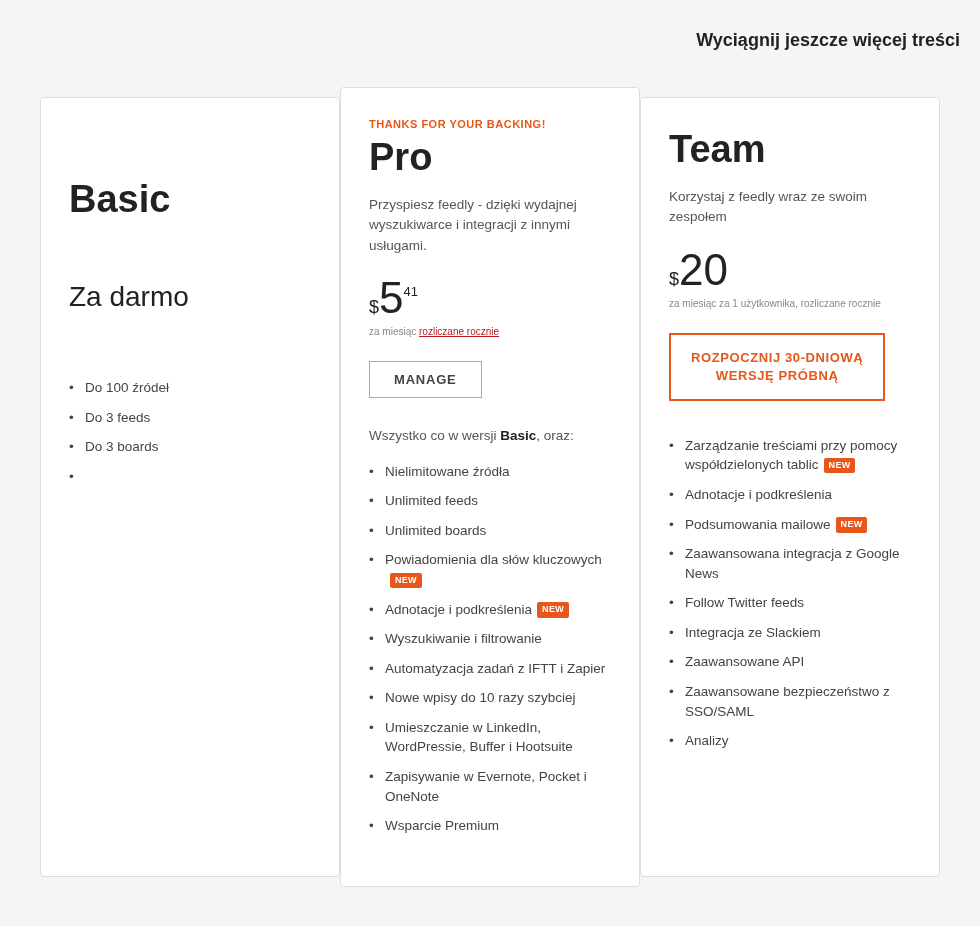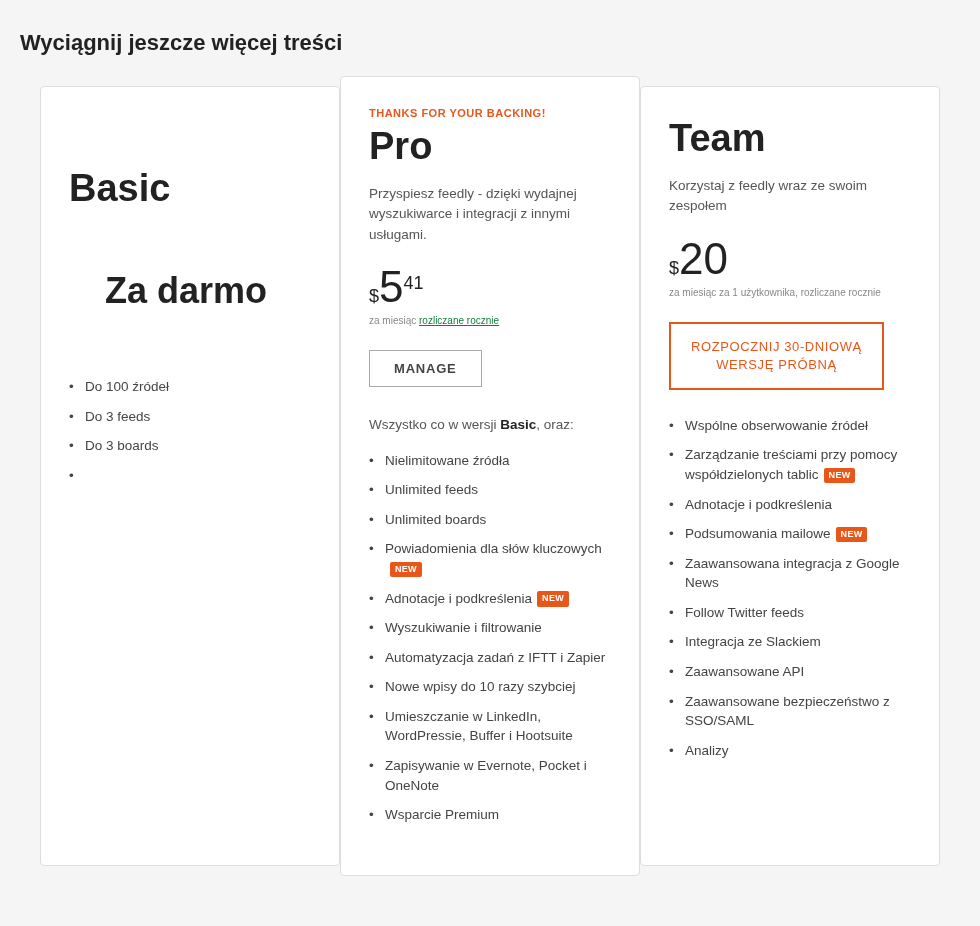--- a/index.html
+++ b/index.html
@@ -10,25 +10,25 @@
       justify-content: center;
       align-items: flex-start;
       min-height: 926px;
       padding: 30px 20px;
     }
     .page-wrapper {
       width: 980px;
       max-width: 980px;
     }
     .page-title {
-      text-align: left;
-      font-size: 22px;
-      font-weight: 700;
-      color: #222;
-      margin-bottom: 30px;
+      text-align: right;
+      font-size: 18px;
+      font-weight: 700;
+      color: #222;
+      margin-bottom: 46px;
     }
     .plans-container {
       display: flex;
       gap: 0;
       justify-content: center;
       align-items: flex-start;
     }
     .plan-card {
       background: #fff;
       border: 1px solid #ddd;
@@ -82,69 +82,68 @@
       vertical-align: super;
       line-height: 1;
     }
     .price-main {
       font-size: 44px;
       font-weight: 300;
       color: #222;
       line-height: 1;
     }
     .price-decimal {
-      font-size: 18px;
+      font-size: 13px;
       font-weight: 400;
       color: #222;
       align-self: flex-start;
       margin-top: 8px;
     }
     .price-free {
-      font-size: 36px;
-      font-weight: 700;
+      font-size: 28px;
+      font-weight: 400;
       color: #222;
       margin-top: 60px;
       margin-bottom: 60px;
-      margin-left: 36px;
     }
     .price-note {
       font-size: 10px;
       color: #888;
       margin-bottom: 24px;
     }
     .price-note a {
-      color: #15803d;
+      color: #b91c1c;
       text-decoration: underline;
     }
     .manage-btn {
       display: inline-block;
       border: 1.5px solid #aaa;
       padding: 10px 24px;
       font-size: 13px;
       font-weight: 600;
       letter-spacing: 0.8px;
       text-transform: uppercase;
       color: #444;
       cursor: pointer;
       background: #fff;
       margin-bottom: 30px;
     }
     .trial-btn {
       display: block;
       border: 2px solid #e8571a;
       padding: 14px 20px;
       font-size: 13px;
-      font-weight: 400;
+      font-weight: 700;
       letter-spacing: 0.6px;
       text-transform: uppercase;
       color: #e8571a;
       cursor: pointer;
       background: #fff;
       text-align: center;
-      margin-bottom: 21px;
+      margin-bottom: 30px;
       line-height: 1.4;
     }
     .section-intro {
       font-size: 13.5px;
       color: #555;
       margin-bottom: 14px;
     }
     .section-intro strong {
       font-weight: 700;
       color: #222;
@@ -242,21 +241,20 @@
       <div class="price-row-team">
         <span class="price-currency">$</span>
         <span class="price-main">20</span>
       </div>
       <div class="price-note">za miesiąc za 1 użytkownika, rozliczane rocznie</div>
       <button class="trial-btn">
         <span>ROZPOCZNIJ 30-DNIOWĄ</span><br>
         <span>WERSJĘ PRÓBNĄ</span>
       </button>
       <ul class="feature-list">
-        <li><span>Wspólne obserwowanie źródeł</span></li>
         <li><span>Zarządzanie treściami przy pomocy współdzielonych tablic</span><span class="badge-new">NEW</span></li>
         <li><span>Adnotacje i podkreślenia</span></li>
         <li><span>Podsumowania mailowe</span><span class="badge-new">NEW</span></li>
         <li><span>Zaawansowana integracja z Google News</span></li>
         <li><span>Follow Twitter feeds</span></li>
         <li><span>Integracja ze Slackiem</span></li>
         <li><span>Zaawansowane API</span></li>
         <li><span>Zaawansowane bezpieczeństwo z SSO/SAML</span></li>
         <li><span>Analizy</span></li>
       </ul>

